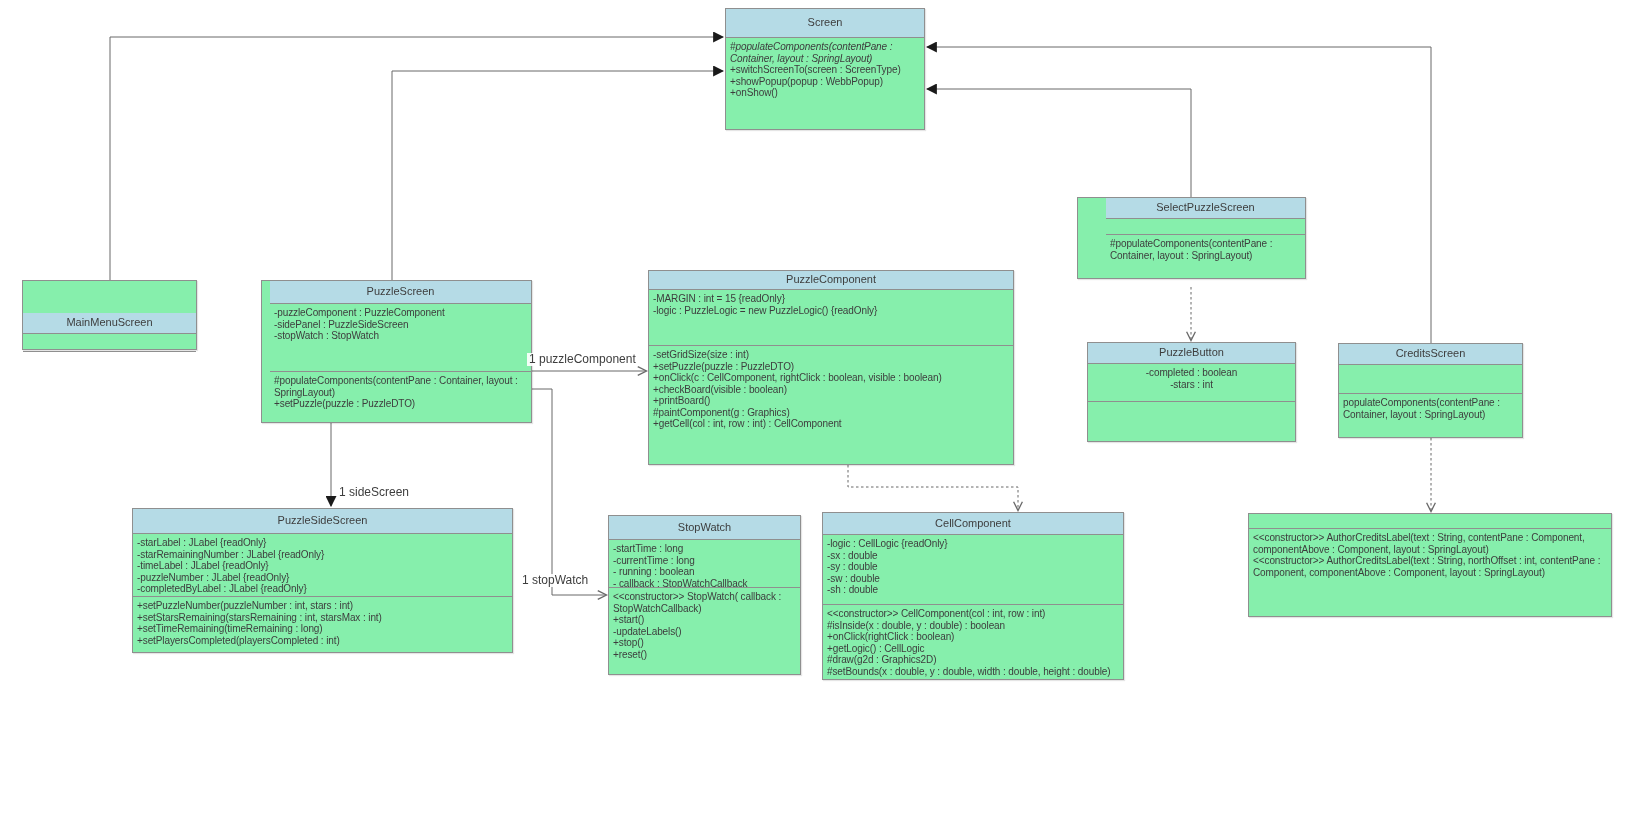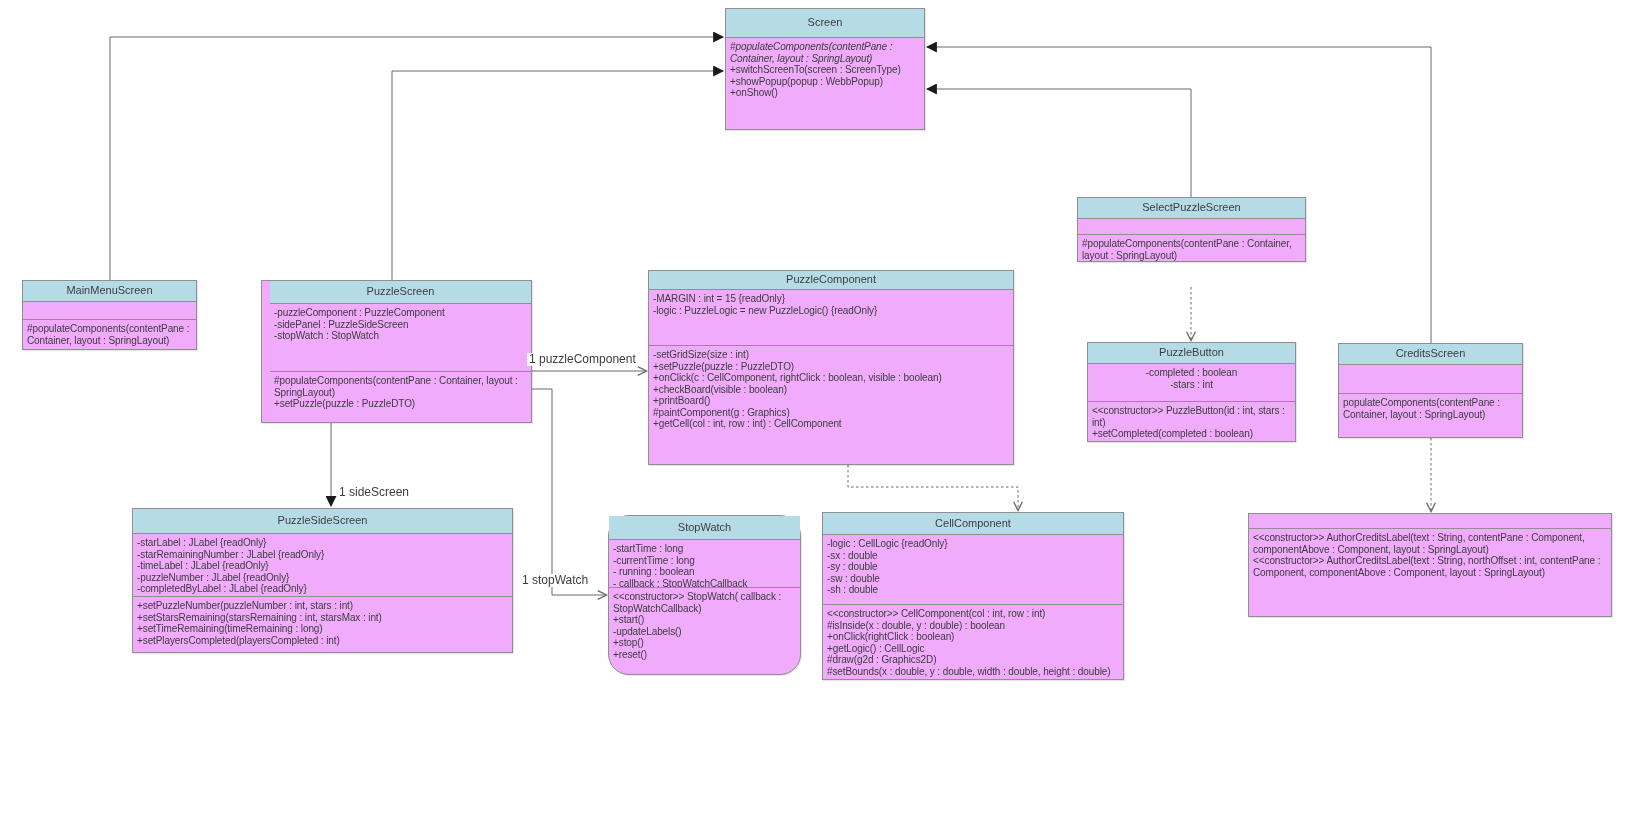--- a/index.html
+++ b/index.html
@@ -3,21 +3,21 @@
 <meta charset="utf-8">
 <style>
   html,body{margin:0;padding:0;background:#fff;}
   #canvas{
     position:relative;width:1628px;height:823px;background:var(--bg,#fff);
     font-family:"Liberation Sans",sans-serif;overflow:hidden;
   }
   #edges{position:absolute;left:0;top:0;z-index:1;}
   .uml-class{
     position:absolute;box-sizing:border-box;z-index:2;
-    background:#f0abfc;border:1px solid var(--border,#8f8f8f);
+    background:#86efac;border:1px solid var(--border,#8f8f8f);
     box-shadow:1px 1px 1px rgba(0,0,0,0.10);
     display:flex;flex-direction:column;
     color:var(--text,#3d3d3d);font-size:10px;line-height:11.5px;letter-spacing:-0.1px;
   }
   .uml-title{
     flex:0 0 auto;background:var(--titleFill,#b5dbe6);
     border-bottom:1px solid var(--border,#8f8f8f);
     display:flex;align-items:center;justify-content:center;
     font-size:11px;letter-spacing:0;
   }
@@ -60,21 +60,21 @@
     <div class="uml-class" style="left: 725px; top: 8px; width: 200px; height: 122px;">
       <div class="uml-title" style="height: 28px;">Screen</div>
       <div class="uml-methods">
         <div class="uml-line italic">#populateComponents(contentPane : Container, layout : SpringLayout)</div>
         <div class="uml-line">+switchScreenTo(screen : ScreenType)</div>
         <div class="uml-line">+showPopup(popup : WebbPopup)</div>
         <div class="uml-line">+onShow()</div>
       </div>
     </div>
     <div class="uml-class" style="left: 22px; top: 280px; width: 175px; height: 70px;">
-      <div class="uml-title" style="height: 20px;">MainMenuScreen</div>
+      <div class="uml-title" style="height: 20px; margin-top: 32px;">MainMenuScreen</div>
       <div class="uml-attrs" style="height: 18px;"></div>
       <div class="uml-methods">
         <div class="uml-line">#populateComponents(contentPane : Container, layout : SpringLayout)</div>
       </div>
     </div>
     <div class="uml-class" style="left: 261px; top: 280px; width: 271px; height: 143px; padding-left: 8px;">
       <div class="uml-title" style="height: 22px;">PuzzleScreen</div>
       <div class="uml-attrs" style="height: 68px;">
         <div class="uml-line">-puzzleComponent : PuzzleComponent</div>
         <div class="uml-line">-sidePanel : PuzzleSideScreen</div>
@@ -94,37 +94,32 @@
       <div class="uml-methods">
         <div class="uml-line">-setGridSize(size : int)</div>
         <div class="uml-line">+setPuzzle(puzzle : PuzzleDTO)</div>
         <div class="uml-line">+onClick(c : CellComponent, rightClick : boolean, visible : boolean)</div>
         <div class="uml-line">+checkBoard(visible : boolean)</div>
         <div class="uml-line">+printBoard()</div>
         <div class="uml-line">#paintComponent(g : Graphics)</div>
         <div class="uml-line">+getCell(col : int, row : int) : CellComponent</div>
       </div>
     </div>
-    <div class="uml-class" style="left: 1077px; top: 197px; width: 229px; height: 65px;">
+    <div class="uml-class" style="left: 1077px; top: 197px; width: 229px; height: 82px; padding-left: 28px;">
       <div class="uml-title" style="height: 20px;">SelectPuzzleScreen</div>
       <div class="uml-attrs" style="height: 16px;"></div>
       <div class="uml-methods">
         <div class="uml-line">#populateComponents(contentPane : Container, layout : SpringLayout)</div>
       </div>
     </div>
     <div class="uml-class" style="left: 1087px; top: 342px; width: 209px; height: 100px;">
       <div class="uml-title" style="height: 20px;">PuzzleButton</div>
       <div class="uml-attrs" style="height: 38px; text-align: center;">
         <div class="uml-line">-completed : boolean</div>
         <div class="uml-line">-stars : int</div>
-      </div>
-      <div class="uml-methods">
-        <div class="uml-line">&lt;&lt;constructor&gt;&gt; PuzzleButton(id : int, stars : int)</div>
-        <div class="uml-line">+setCompleted(completed : boolean)</div>
-        <div class="uml-line">+paint(g : Graphics)</div>
       </div>
     </div>
     <div class="uml-class" style="left: 1338px; top: 343px; width: 185px; height: 95px;">
       <div class="uml-title" style="height: 20px;">CreditsScreen</div>
       <div class="uml-attrs" style="height: 29px;"></div>
       <div class="uml-methods">
         <div class="uml-line">populateComponents(contentPane : Container, layout : SpringLayout)</div>
       </div>
     </div>
     <div class="uml-class" style="left: 132px; top: 508px; width: 381px; height: 145px;">
@@ -136,21 +131,21 @@
         <div class="uml-line">-puzzleNumber : JLabel {readOnly}</div>
         <div class="uml-line">-completedByLabel : JLabel {readOnly}</div>
       </div>
       <div class="uml-methods">
         <div class="uml-line">+setPuzzleNumber(puzzleNumber : int, stars : int)</div>
         <div class="uml-line">+setStarsRemaining(starsRemaining : int, starsMax : int)</div>
         <div class="uml-line">+setTimeRemaining(timeRemaining : long)</div>
         <div class="uml-line">+setPlayersCompleted(playersCompleted : int)</div>
       </div>
     </div>
-    <div class="uml-class" style="left: 608px; top: 515px; width: 193px; height: 160px; border-radius: 21px;">
+    <div class="uml-class" style="left: 608px; top: 515px; width: 193px; height: 160px;">
       <div class="uml-title" style="height: 23px;">StopWatch</div>
       <div class="uml-attrs" style="height: 48px;">
         <div class="uml-line">-startTime : long</div>
         <div class="uml-line">-currentTime : long</div>
         <div class="uml-line">- running : boolean</div>
         <div class="uml-line">- callback : StopWatchCallback</div>
       </div>
       <div class="uml-methods">
         <div class="uml-line">&lt;&lt;constructor&gt;&gt; StopWatch( callback : StopWatchCallback)</div>
         <div class="uml-line">+start()</div>

